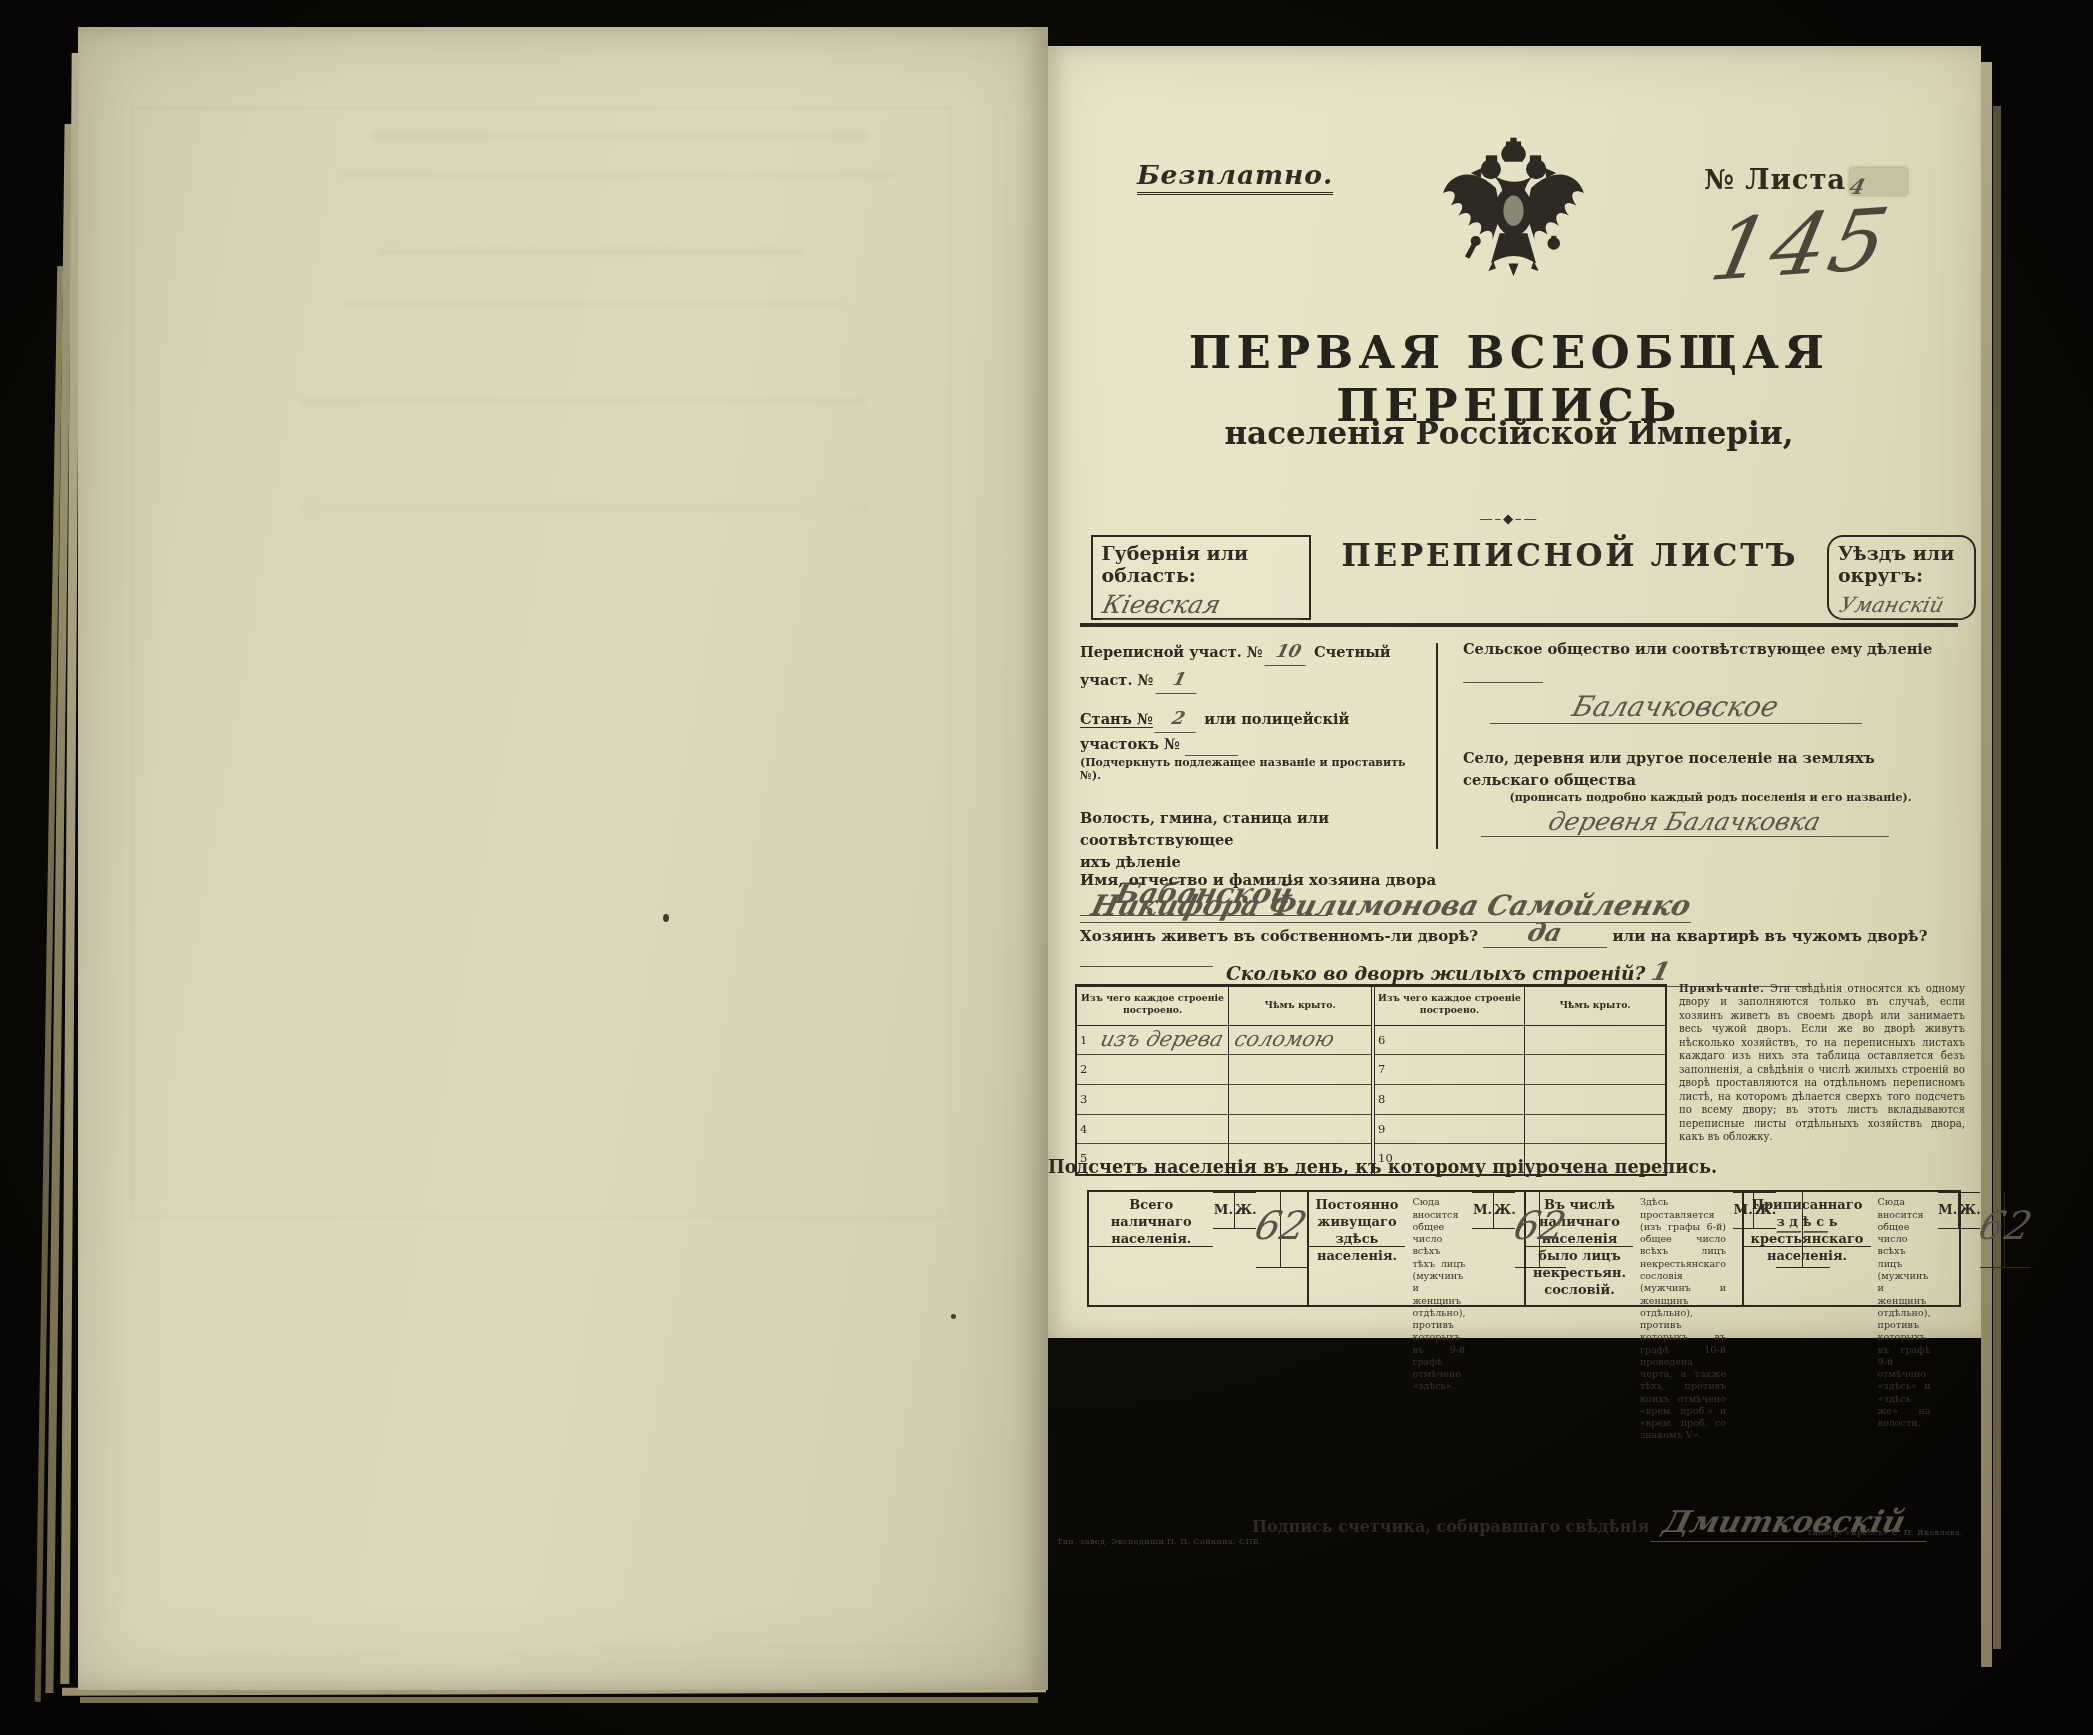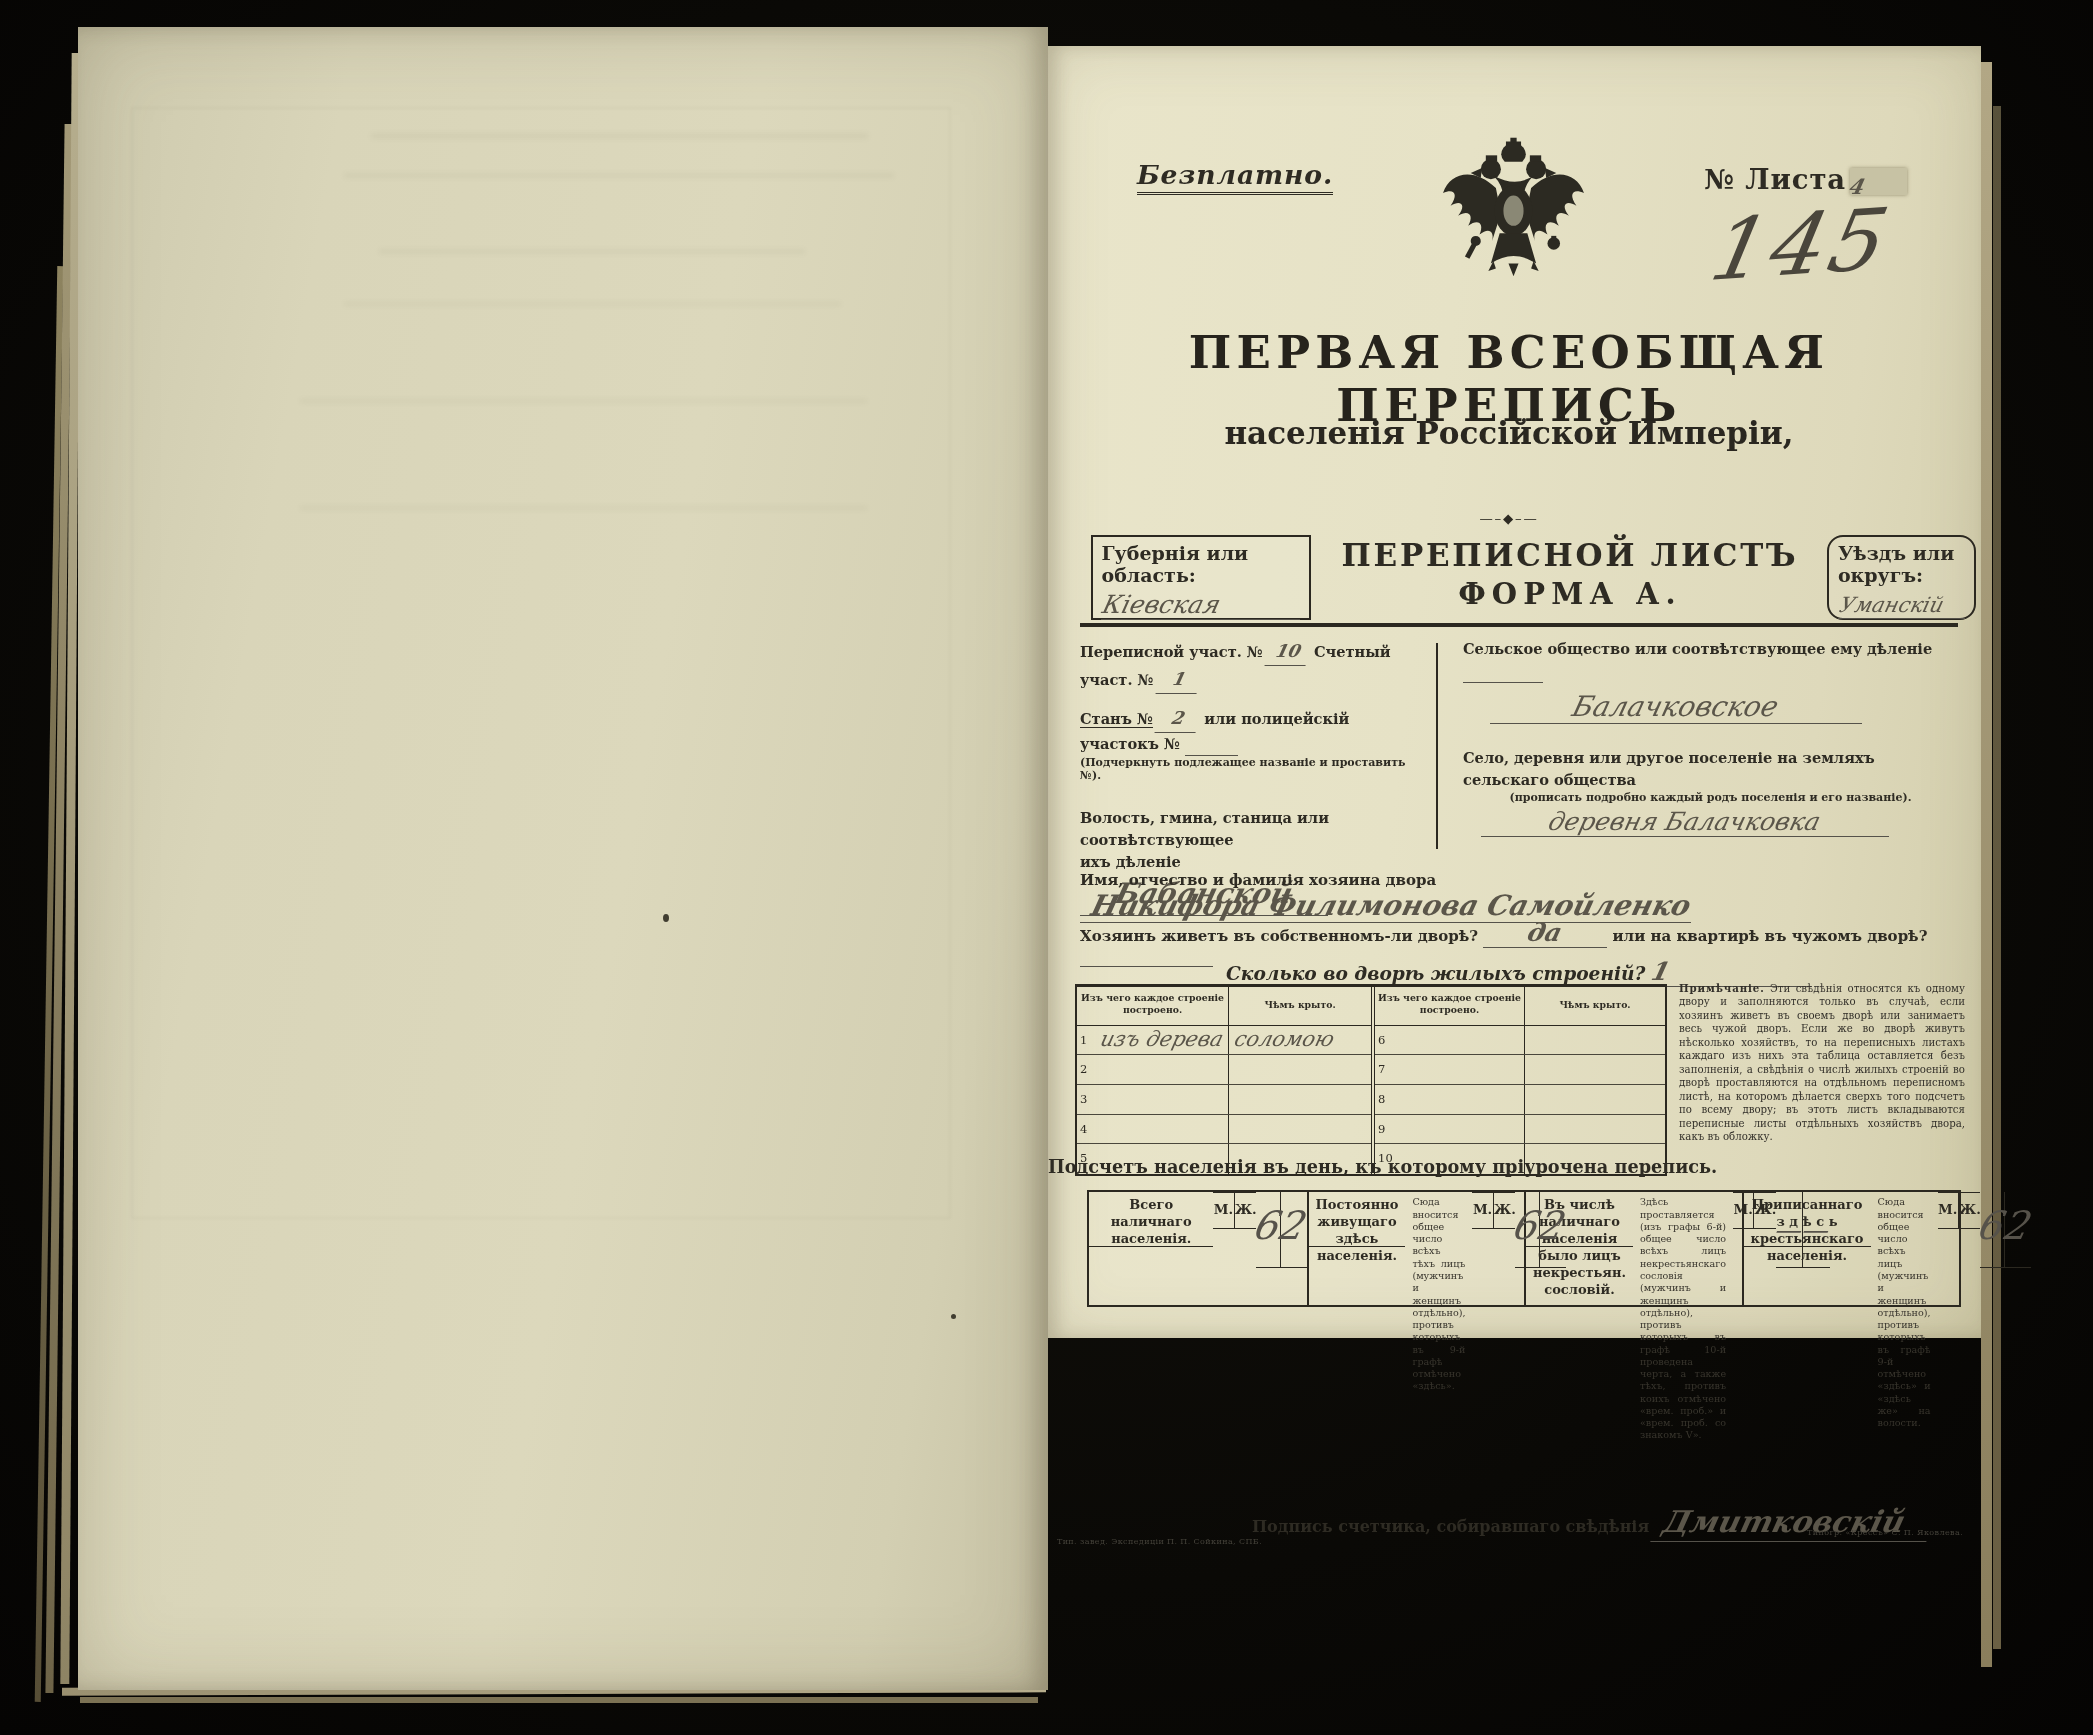--- a/index.html
+++ b/index.html
@@ -169,21 +169,20 @@
   <div class="abs title2 print">населенія Россійской Имперіи,</div>
   <div class="abs orn">—–<span>◆</span>–—</div>
 
   <div class="abs headrow">
     <div class="hbox hbox-l">
       <div class="lab print">Губернія или область:</div>
       <div class="val"><span class="hw hw28">Кіевская</span></div>
     </div>
     <div class="hcenter print">
       <div class="l1">ПЕРЕПИСНОЙ ЛИСТЪ</div>
-      <div class="l2">ФОРМА А.</div>
     </div>
     <div class="hbox hbox-r">
       <div class="lab print">Уѣздъ или округъ:</div>
       <div class="val"><span class="hw hw24">Уманскій</span></div>
     </div>
   </div>
 
   <div class="abs cols">
     <div class="colsep"></div>
     <div style="position:absolute;left:0;top:0;width:348px;">

